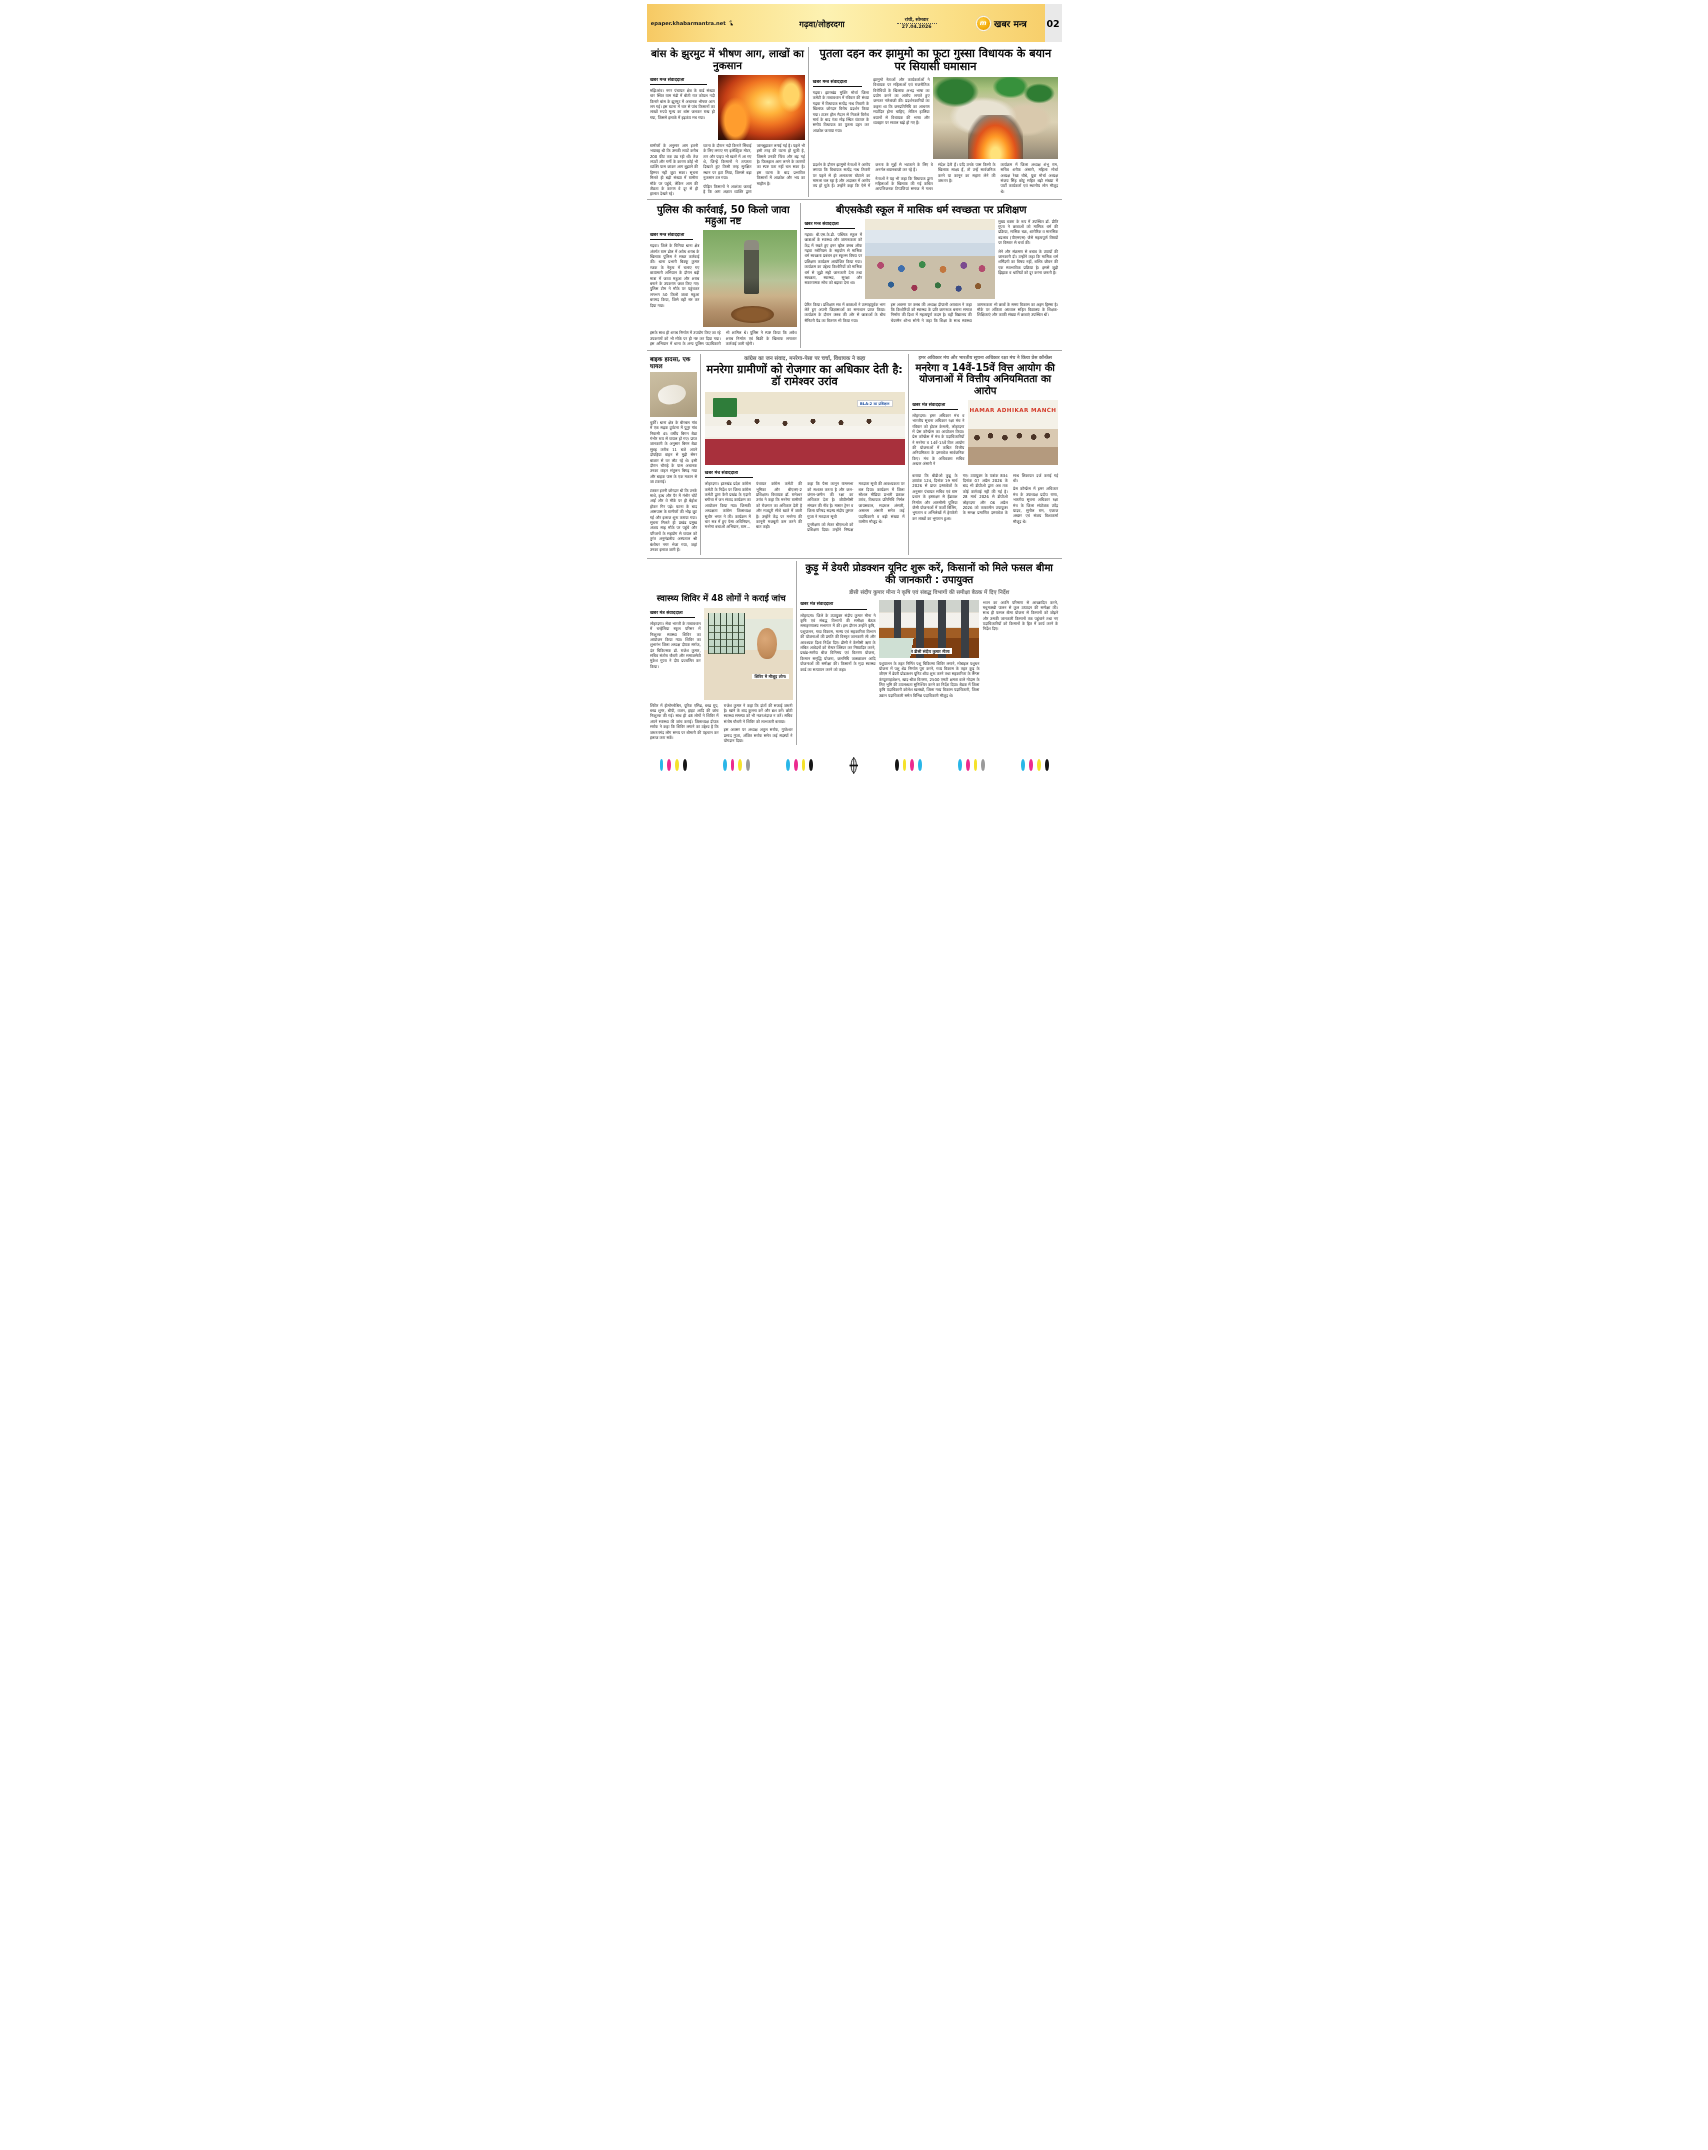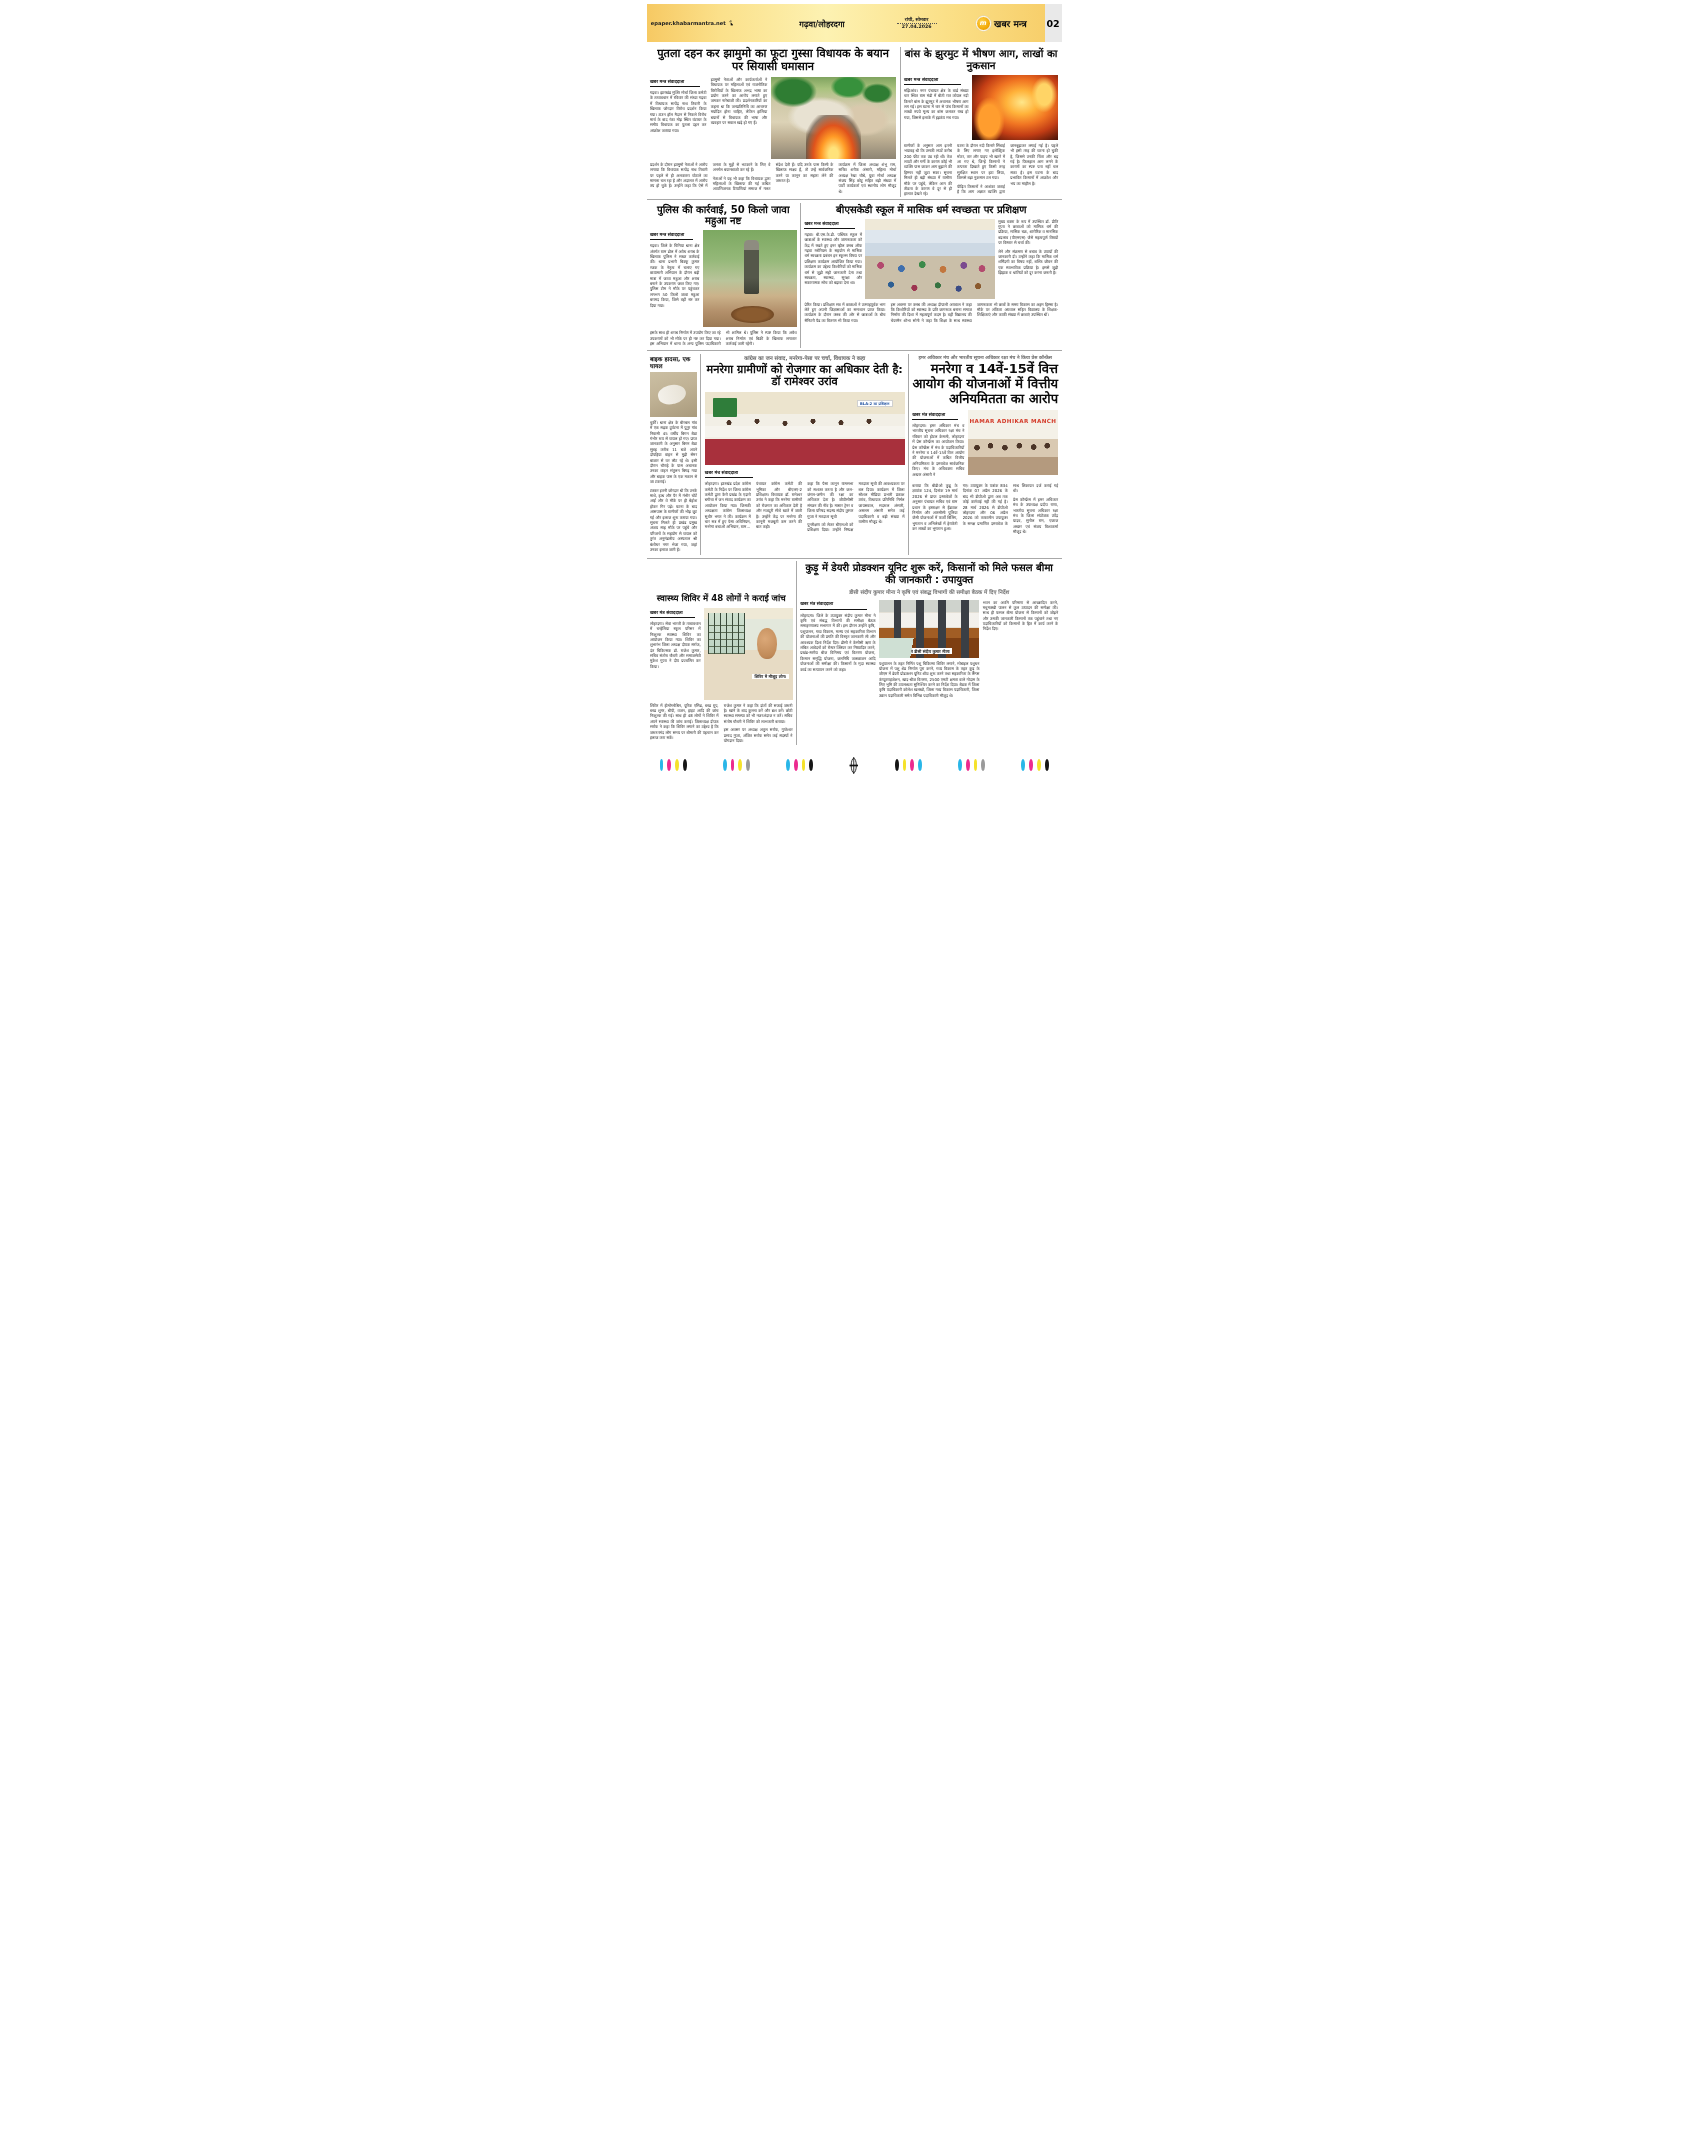--- a/index.html
+++ b/index.html
@@ -113,49 +113,49 @@
         <span class="logo">
             <span>m</span>
           </span>
         <span class="papername">खबर मन्त्र</span>
       </span>
     </div>
     <div class="pageno">02</div>
   </header>
 
   <section class="row">
+    <article style="width:39%;">
+      <h1 class="head" style="font-size:10.3px;">बांस के झुरमुट में भीषण आग, लाखों का नुकसान</h1>
+      <div class="flexrow">
+        <div style="width:44%;">
+          <span class="byline">खबर मन्त्र संवाददाता</span>
+          <p class="bt">मझिआंव। नगर पंचायत क्षेत्र के वार्ड संख्या चार स्थित ग्राम मंडी में बीती रात कोयल नदी किनारे बांस के झुरमुट में अचानक भीषण आग लग गई। इस घटना में चार से पांच किसानों का लाखों रुपये मूल्य का बांस जलकर राख हो गया, जिससे इलाके में हड़कंप मच गया।</p>
+        </div>
+        <div class="photo ph-fire" style="width:56%;"></div>
+      </div>
+      <div class="cols3">
+        <p class="bt">ग्रामीणों के अनुसार आग इतनी भयावह थी कि उसकी लपटें करीब 200 फीट तक उठ रही थीं। तेज लपटों और गर्मी के कारण कोई भी व्यक्ति पास जाकर आग बुझाने की हिम्मत नहीं जुटा सका। सूचना मिलते ही बड़ी संख्या में ग्रामीण मौके पर पहुंचे, लेकिन आग की तीव्रता के कारण वे दूर से ही हालात देखते रहे।</p>
+        <p class="bt">घटना के दौरान नदी किनारे सिंचाई के लिए लगाए गए इलेक्ट्रिक मोटर, तार और पाइप भी खतरे में आ गए थे, जिन्हें किसानों ने तत्परता दिखाते हुए किसी तरह सुरक्षित स्थान पर हटा लिया, जिससे बड़ा नुकसान टल गया।</p>
+        <p class="bt">पीड़ित किसानों ने आशंका जताई है कि आग अज्ञात व्यक्ति द्वारा जानबूझकर लगाई गई है। पहले भी इसी तरह की घटना हो चुकी है, जिससे उनकी चिंता और बढ़ गई है। फिलहाल आग लगने के कारणों का स्पष्ट पता नहीं चल सका है। इस घटना के बाद प्रभावित किसानों में आक्रोश और भय का माहौल है।</p>
+      </div>
+    </article>
     <article style="width:61%;">
       <h1 class="head">पुतला दहन कर झामुमो का फूटा गुस्सा विधायक के बयान पर सियासी घमासान</h1>
       <div class="flexrow">
         <div style="width:49%;column-count:2;column-gap:4.3px;">
           <span class="byline">खबर मन्त्र संवाददाता</span>
           <p class="bt">गढ़वा। झारखंड मुक्ति मोर्चा जिला कमेटी के तत्वावधान में रविवार की संध्या गढ़वा में विधायक सत्येंद्र नाथ तिवारी के खिलाफ जोरदार विरोध प्रदर्शन किया गया। टाउन हॉल मैदान से निकले विरोध मार्च के बाद रंका मोड़ स्थित घंटाघर के समीप विधायक का पुतला दहन कर आक्रोश जताया गया।</p>
           <p class="bt">झामुमो नेताओं और कार्यकर्ताओं ने विधायक पर महिलाओं एवं राजनीतिक विरोधियों के खिलाफ अभद्र भाषा का प्रयोग करने का आरोप लगाते हुए जमकर नारेबाजी की। प्रदर्शनकारियों का कहना था कि जनप्रतिनिधि का आचरण मर्यादित होना चाहिए, लेकिन हालिया बयानों से विधायक की भाषा और व्यवहार पर सवाल खड़े हो गए हैं।</p>
         </div>
         <div class="photo ph-protest" style="width:51%;"></div>
       </div>
       <div class="cols4">
         <p class="bt">प्रदर्शन के दौरान झामुमो नेताओं ने आरोप लगाया कि विधायक सत्येंद्र नाथ तिवारी पर पहले से ही अलकतरा घोटाले का मामला चल रहा है और अदालत में आरोप तय हो चुके हैं। उन्होंने कहा कि ऐसे में जनता के मुद्दों से भटकाने के लिए वे अनर्गल बयानबाजी कर रहे हैं।</p>
         <p class="bt">नेताओं ने यह भी कहा कि विधायक द्वारा महिलाओं के खिलाफ की गई कथित आपत्तिजनक टिप्पणियां समाज में गलत संदेश देती हैं। यदि उनके पास किसी के खिलाफ साक्ष्य हैं, तो उन्हें सार्वजनिक करने या कानून का सहारा लेने की जरूरत है।</p>
         <p class="bt">कार्यक्रम में जिला अध्यक्ष शंभू राम, सचिव शरीफ अंसारी, महिला मोर्चा अध्यक्ष रेखा चौबे, युवा मोर्चा अध्यक्ष संजय सिंह छोटू सहित बड़ी संख्या में पार्टी कार्यकर्ता एवं स्थानीय लोग मौजूद थे।</p>
-      </div>
-    </article>
-    <article style="width:39%;">
-      <h1 class="head" style="font-size:10.3px;">बांस के झुरमुट में भीषण आग, लाखों का नुकसान</h1>
-      <div class="flexrow">
-        <div style="width:44%;">
-          <span class="byline">खबर मन्त्र संवाददाता</span>
-          <p class="bt">मझिआंव। नगर पंचायत क्षेत्र के वार्ड संख्या चार स्थित ग्राम मंडी में बीती रात कोयल नदी किनारे बांस के झुरमुट में अचानक भीषण आग लग गई। इस घटना में चार से पांच किसानों का लाखों रुपये मूल्य का बांस जलकर राख हो गया, जिससे इलाके में हड़कंप मच गया।</p>
-        </div>
-        <div class="photo ph-fire" style="width:56%;"></div>
-      </div>
-      <div class="cols3">
-        <p class="bt">ग्रामीणों के अनुसार आग इतनी भयावह थी कि उसकी लपटें करीब 200 फीट तक उठ रही थीं। तेज लपटों और गर्मी के कारण कोई भी व्यक्ति पास जाकर आग बुझाने की हिम्मत नहीं जुटा सका। सूचना मिलते ही बड़ी संख्या में ग्रामीण मौके पर पहुंचे, लेकिन आग की तीव्रता के कारण वे दूर से ही हालात देखते रहे।</p>
-        <p class="bt">घटना के दौरान नदी किनारे सिंचाई के लिए लगाए गए इलेक्ट्रिक मोटर, तार और पाइप भी खतरे में आ गए थे, जिन्हें किसानों ने तत्परता दिखाते हुए किसी तरह सुरक्षित स्थान पर हटा लिया, जिससे बड़ा नुकसान टल गया।</p>
-        <p class="bt">पीड़ित किसानों ने आशंका जताई है कि आग अज्ञात व्यक्ति द्वारा जानबूझकर लगाई गई है। पहले भी इसी तरह की घटना हो चुकी है, जिससे उनकी चिंता और बढ़ गई है। फिलहाल आग लगने के कारणों का स्पष्ट पता नहीं चल सका है। इस घटना के बाद प्रभावित किसानों में आक्रोश और भय का माहौल है।</p>
       </div>
     </article>
   </section>
 
   <section class="row">
     <article style="width:37%;">
       <h2 class="head">पुलिस की कार्रवाई, 50 किलो जावा महुआ नष्ट</h2>
       <div class="flexrow">
         <div style="width:36%;">
           <span class="byline">खबर मन्त्र संवाददाता</span>
@@ -206,21 +206,21 @@
       </div>
       <div class="cols4">
         <p class="bt">लोहरदगा। झारखंड प्रदेश कांग्रेस कमेटी के निर्देश पर जिला कांग्रेस कमेटी द्वारा कैरो प्रखंड के एदारो बगीचा में जन संवाद कार्यक्रम का आयोजन किया गया। जिसकी अध्यक्षता कांग्रेस जिलाध्यक्ष सुधीर भगत ने की। कार्यक्रम में चार सत्र में हुए पेसा अधिनियम, मनरेगा बचाओ अभियान, ग्राम...</p>
         <p class="bt">पंचायत कांग्रेस कमेटी की भूमिका और बीएलए-2 प्रशिक्षण। विधायक डॉ. रामेश्वर उरांव ने कहा कि मनरेगा ग्रामीणों को रोजगार का अधिकार देती है और मजदूरी सीधे खाते में जाती है। उन्होंने केंद्र पर मनरेगा की कानूनी मजबूती कम करने की बात कही।</p>
         <p class="bt">कहा कि पैसा कानून ग्रामसभा को सशक्त करता है और जल-जंगल-जमीन की रक्षा का अधिकार देता है। जीपीसीसी संगठन की नींव है। मास्टर ट्रेनर व जिला परिषद सदस्य संदीप कुमार गुप्ता ने मतदाता सूची</p>
         <p class="bt">पुनरीक्षण को लेकर बीएलओ को प्रशिक्षण दिया। उन्होंने निष्पक्ष मतदाता सूची की आवश्यकता पर बल दिया। कार्यक्रम में जिला सोशल मीडिया प्रभारी प्रकाश उरांव, विधायक प्रतिनिधि निर्मल जायसवाल, सदरूल अंसारी, असलम अंसारी समेत कई पदाधिकारी व बड़ी संख्या में ग्रामीण मौजूद थे।</p>
       </div>
     </article>
     <article style="width:37%;">
       <div class="kicker" style="font-size:4.7px;">हमर अधिकार मंच और भारतीय सूचना अधिकार रक्षा मंच ने किया प्रेस कॉन्फ्रेंस</div>
-      <h2 class="head" style="font-size:13px;text-align:right;">मनरेगा व 14वें-15वें वित्त आयोग की योजनाओं में वित्तीय अनियमितता का आरोप</h2>
+      <h2 class="head" style="font-size:10px;">मनरेगा व 14वें-15वें वित्त आयोग की योजनाओं में वित्तीय अनियमितता का आरोप</h2>
       <div class="flexrow">
         <div style="width:38%;">
           <span class="byline">खबर मंत्र संवाददाता</span>
           <p class="bt">लोहरदगा। हमर अधिकार मंच व भारतीय सूचना अधिकार रक्षा मंच ने रविवार को होटल केसली, लोहरदगा में प्रेस कॉन्फ्रेंस का आयोजन किया। प्रेस कॉन्फ्रेंस में मंच के पदाधिकारियों ने मनरेगा व 14वें-15वें वित्त आयोग की योजनाओं में कथित वित्तीय अनियमितता के दस्तावेज सार्वजनिक किए। मंच के अधिवक्ता सचिव अख्तर अंसारी ने</p>
         </div>
         <div class="photo ph-press" style="width:62%;">
           <span class="bannertxt">HAMAR ADHIKAR MANCH</span>
         </div>
       </div>
       <div class="cols3">

